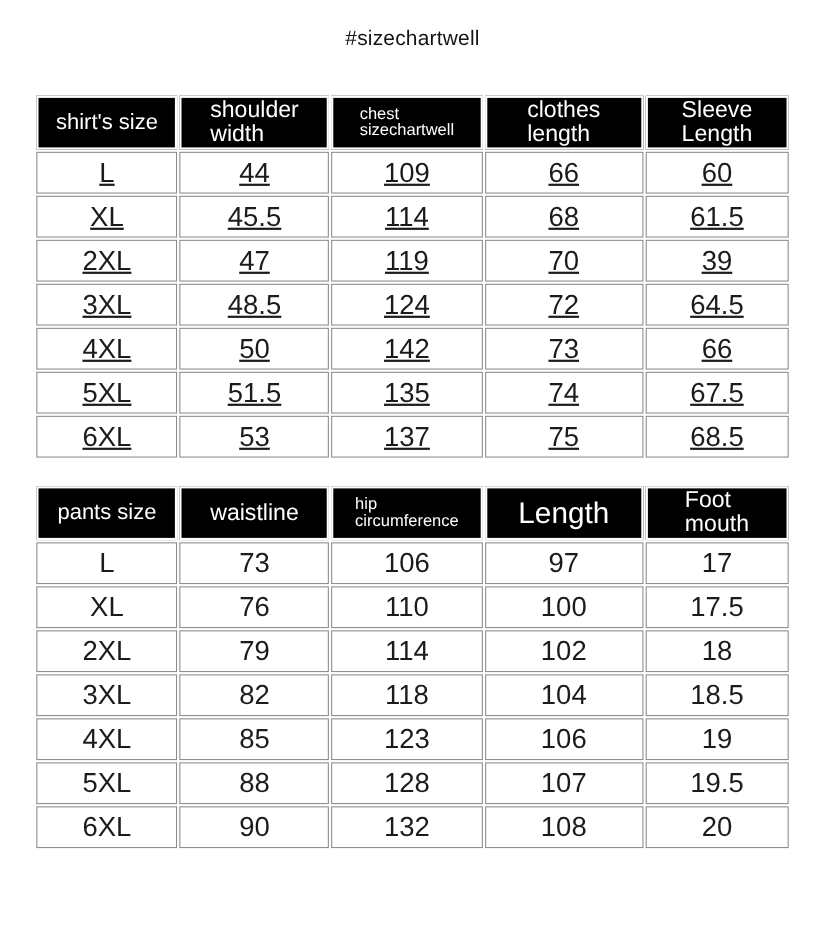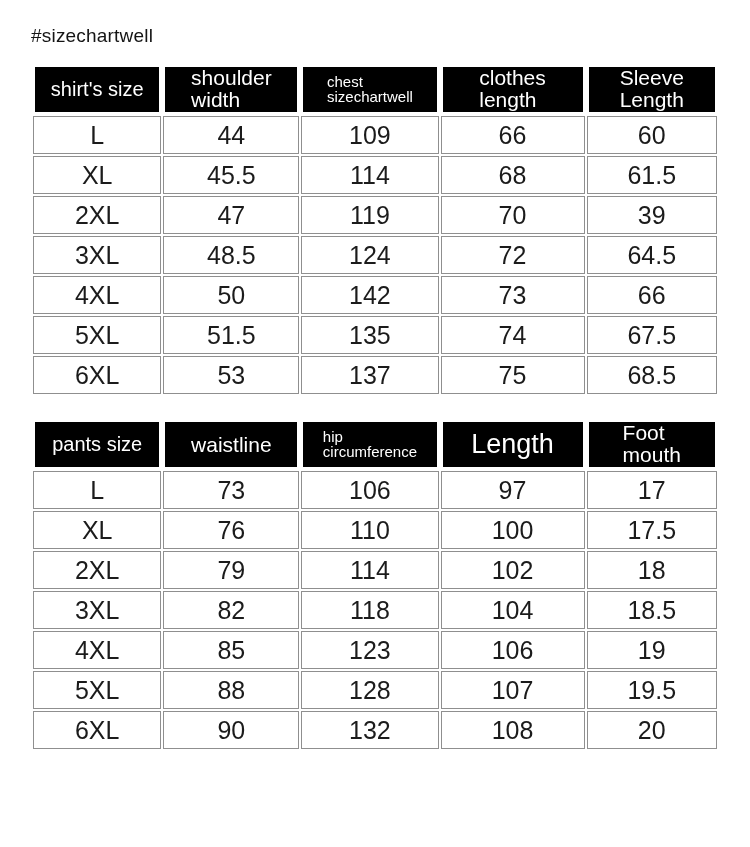--- a/index.html
+++ b/index.html
@@ -15,33 +15,33 @@
     color: #1b1b1b;
   }
   .page {
     box-sizing: border-box;
     width: 750px;
     padding: 0 31px;
   }
   .title {
     padding-top: 25px;
     height: 22px;
-    text-align: left;
+    text-align: center;
     font-size: 19px;
     font-weight: 500;
     letter-spacing: 0.2px;
     color: #141414;
   }
   table.size-table {
     width: 100%;
     border-collapse: separate;
     border-spacing: 2px;
     table-layout: fixed;
   }
-  table.size-table.shirt { margin-top: 16px; }
+  table.size-table.shirt { margin-top: 38px; text-decoration: underline; }
   table.size-table.pants { margin-top: 22px; }
   col.c1 { width: 19%; }
   col.c2 { width: 20.1%; }
   col.c3 { width: 20.3%; }
   col.c4 { width: 21.3%; }
   col.c5 { width: 19.3%; }
   th {
     background: #000000;
     color: #ffffff;
     font-weight: 400;

